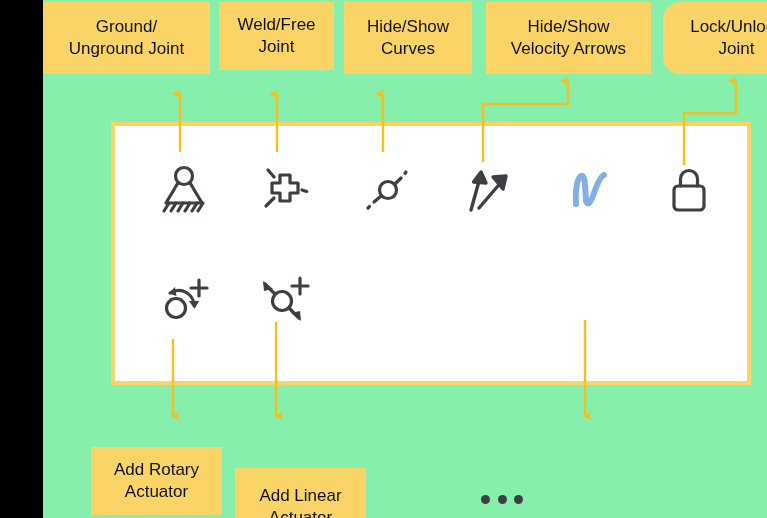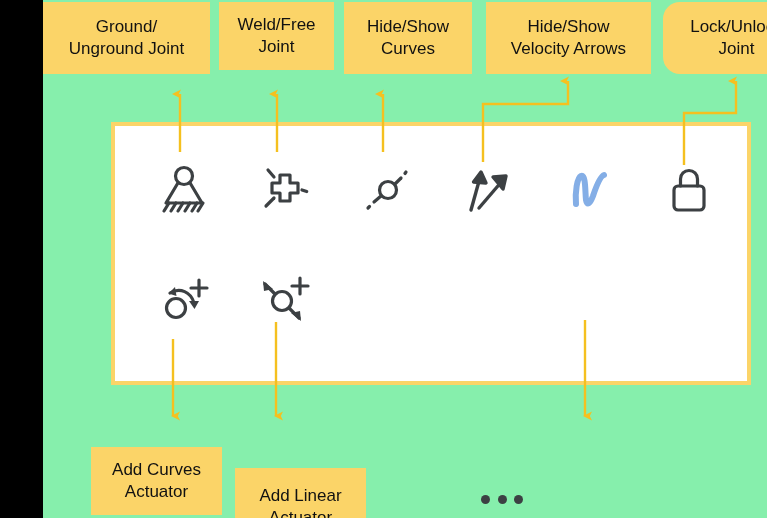--- a/index.html
+++ b/index.html
@@ -97,21 +97,21 @@
 
   <div class="callout" style="left:301px;top:2px;width:128px;height:72px;">Hide/Show
 Curves</div>
 
   <div class="callout" style="left:443px;top:2px;width:165px;height:72px;">Hide/Show
 Velocity Arrows</div>
 
   <div class="callout" style="left:620px;top:2px;width:147px;height:72px;border-radius:17px;">Lock/Unlock
 Joint</div>
 
-  <div class="callout" style="left:48px;top:447px;width:131px;height:68px;">Add Curves
+  <div class="callout" style="left:48px;top:447px;width:131px;height:68px;">Add Rotary
 Actuator</div>
 
   <div class="callout" style="left:192px;top:468px;width:131px;height:78px;">Add Linear
 Actuator</div>
 
 
   <div id="panel">
 
     <div class="icon-cell" style="left:37px;top:32px;">
       <svg width="56" height="56" viewBox="0 0 56 56" fill="none" stroke="#3C4043" stroke-width="3.2" stroke-linecap="round" stroke-linejoin="round">

